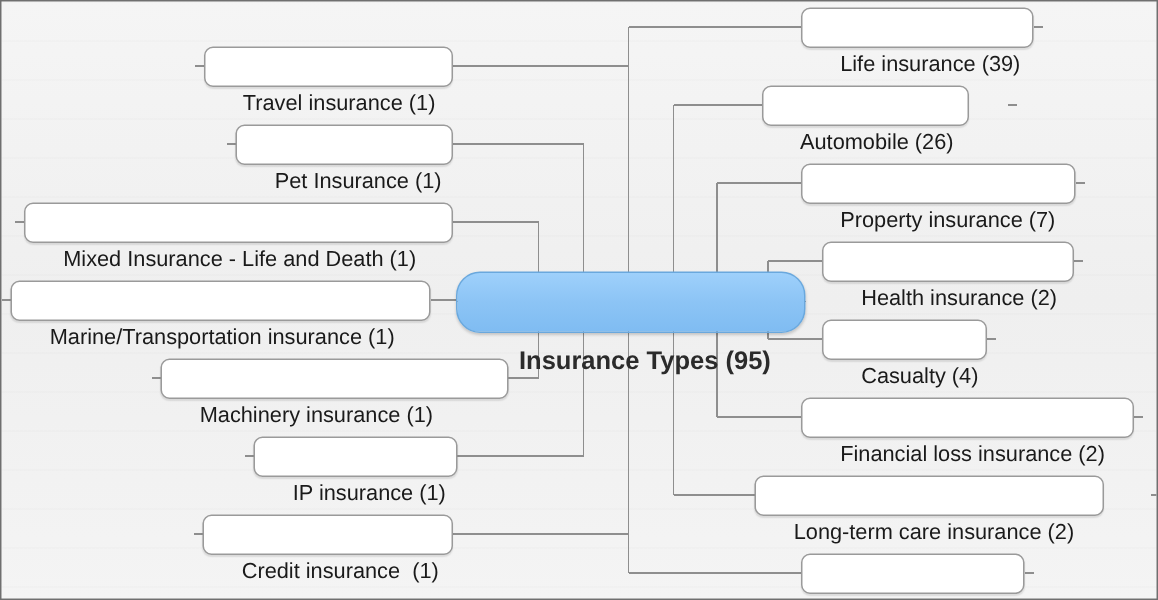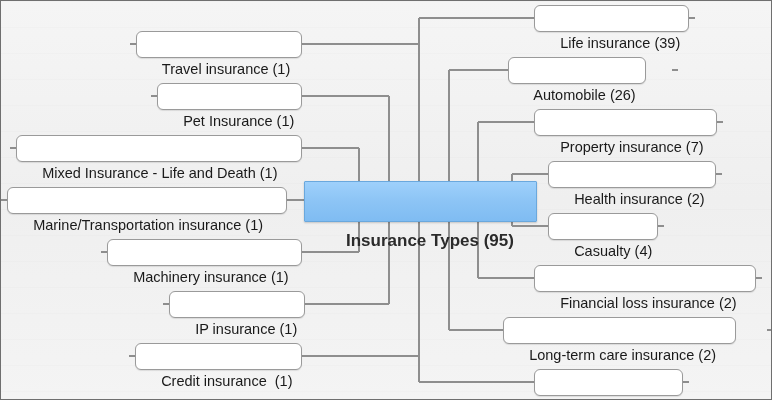--- a/index.html
+++ b/index.html
@@ -43,21 +43,21 @@
     font-size: 14.5px;
     color: #1a1a1a;
     white-space: pre;
     box-shadow: 0 1px 1px rgba(0,0,0,0.10);
   }
   .node-root {
     position: absolute;
     box-sizing: border-box;
     background: linear-gradient(to bottom, #9ed0fb 0%, #8cc4f5 50%, #7fbcf2 100%);
     border: 1px solid #6aa8dd;
-    border-radius: 1px;
+    border-radius: 16px;
     font-weight: bold;
     font-size: 17px;
     color: #2b2b2b;
     text-align: center;
     white-space: pre;
     box-shadow: 0 1px 2px rgba(0,0,0,0.18);
   }
 </style>
 </head>
 <body>
@@ -127,21 +127,21 @@
   </div>
   <div class="node" style="left:156px; top:82px; width:145px;">
     <span>Pet Insurance (1)</span>
   </div>
   <div class="node" style="left:15px; top:134px; width:286px;">
     <span>Mixed Insurance - Life and Death (1)</span>
   </div>
   <div class="node" style="left:6px; top:186px; width:280px;">
     <span>Marine/Transportation insurance (1)</span>
   </div>
-  <div class="node" style="left:106px; top:238px; width:195px;">
+  <div class="node" style="left:106px; top:238px; width:232px;">
     <span>Machinery insurance (1)</span>
   </div>
   <div class="node" style="left:168px; top:290px; width:136px;">
     <span>IP insurance (1)</span>
   </div>
   <div class="node" style="left:134px; top:342px; width:167px;">
     <span>Credit insurance  (1)</span>
   </div>
 
   <div class="node-root" style="left:303px; top:180px; width:233px; height:41px; line-height:39px;">

